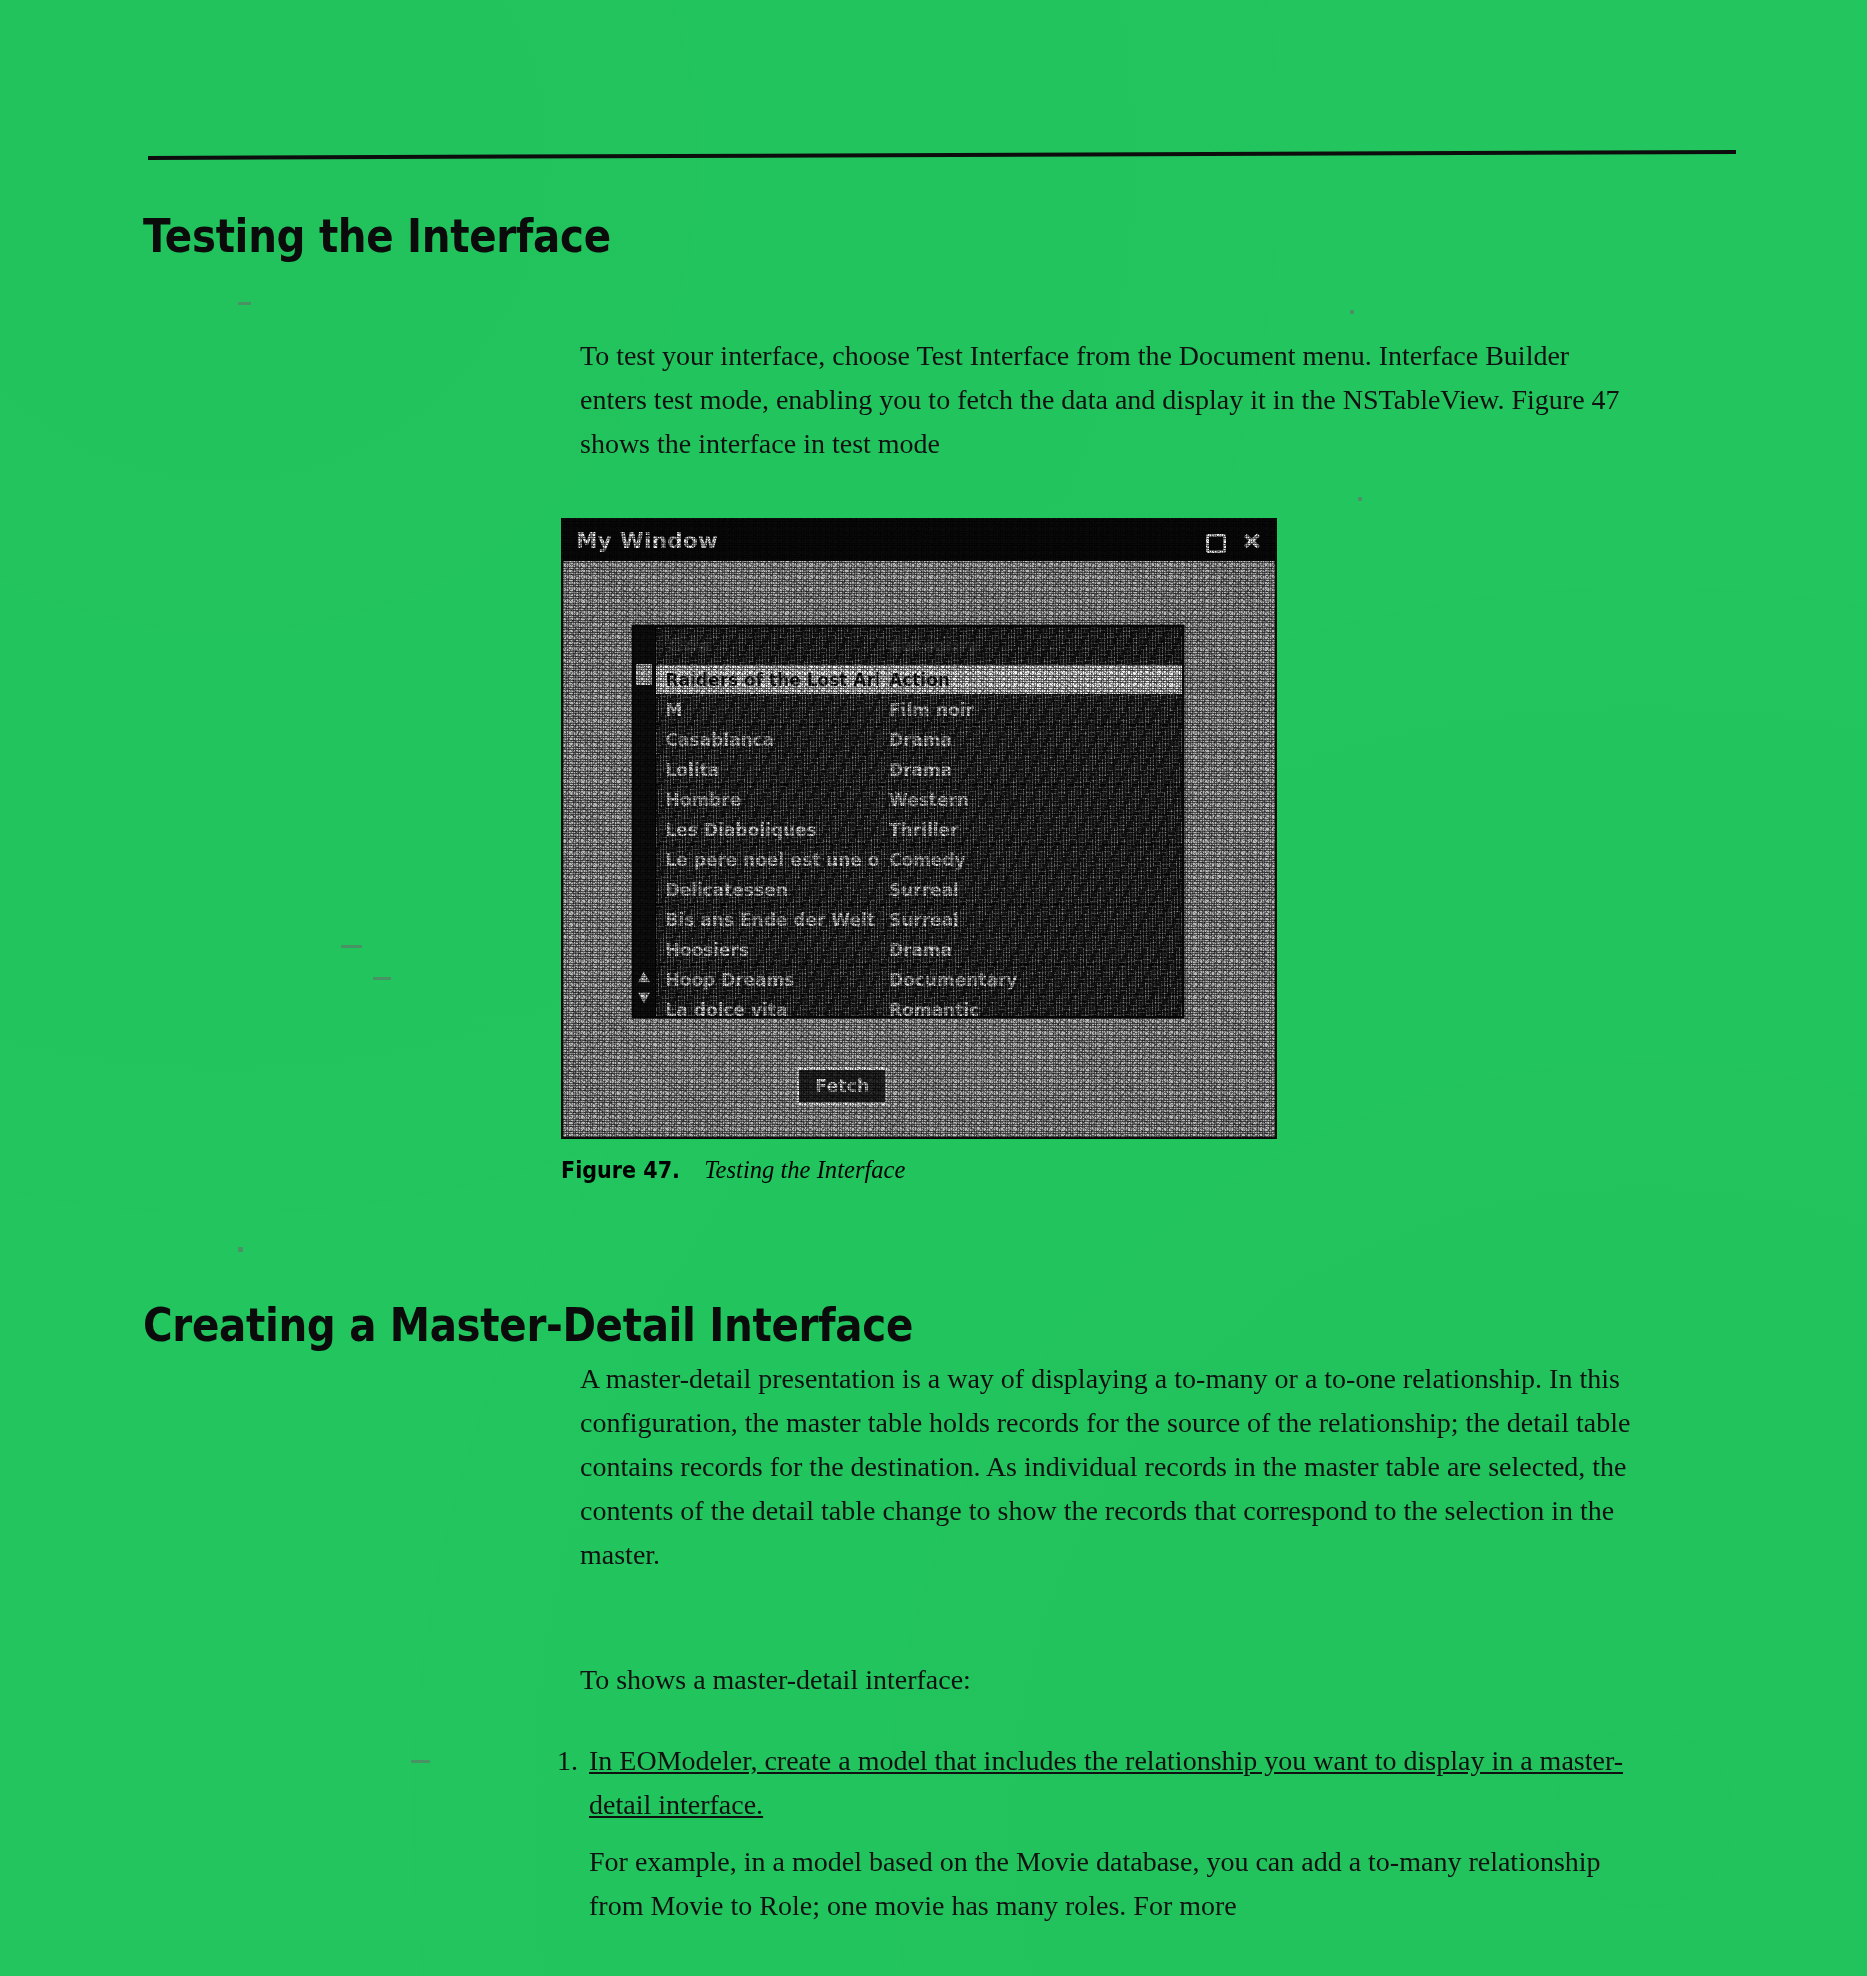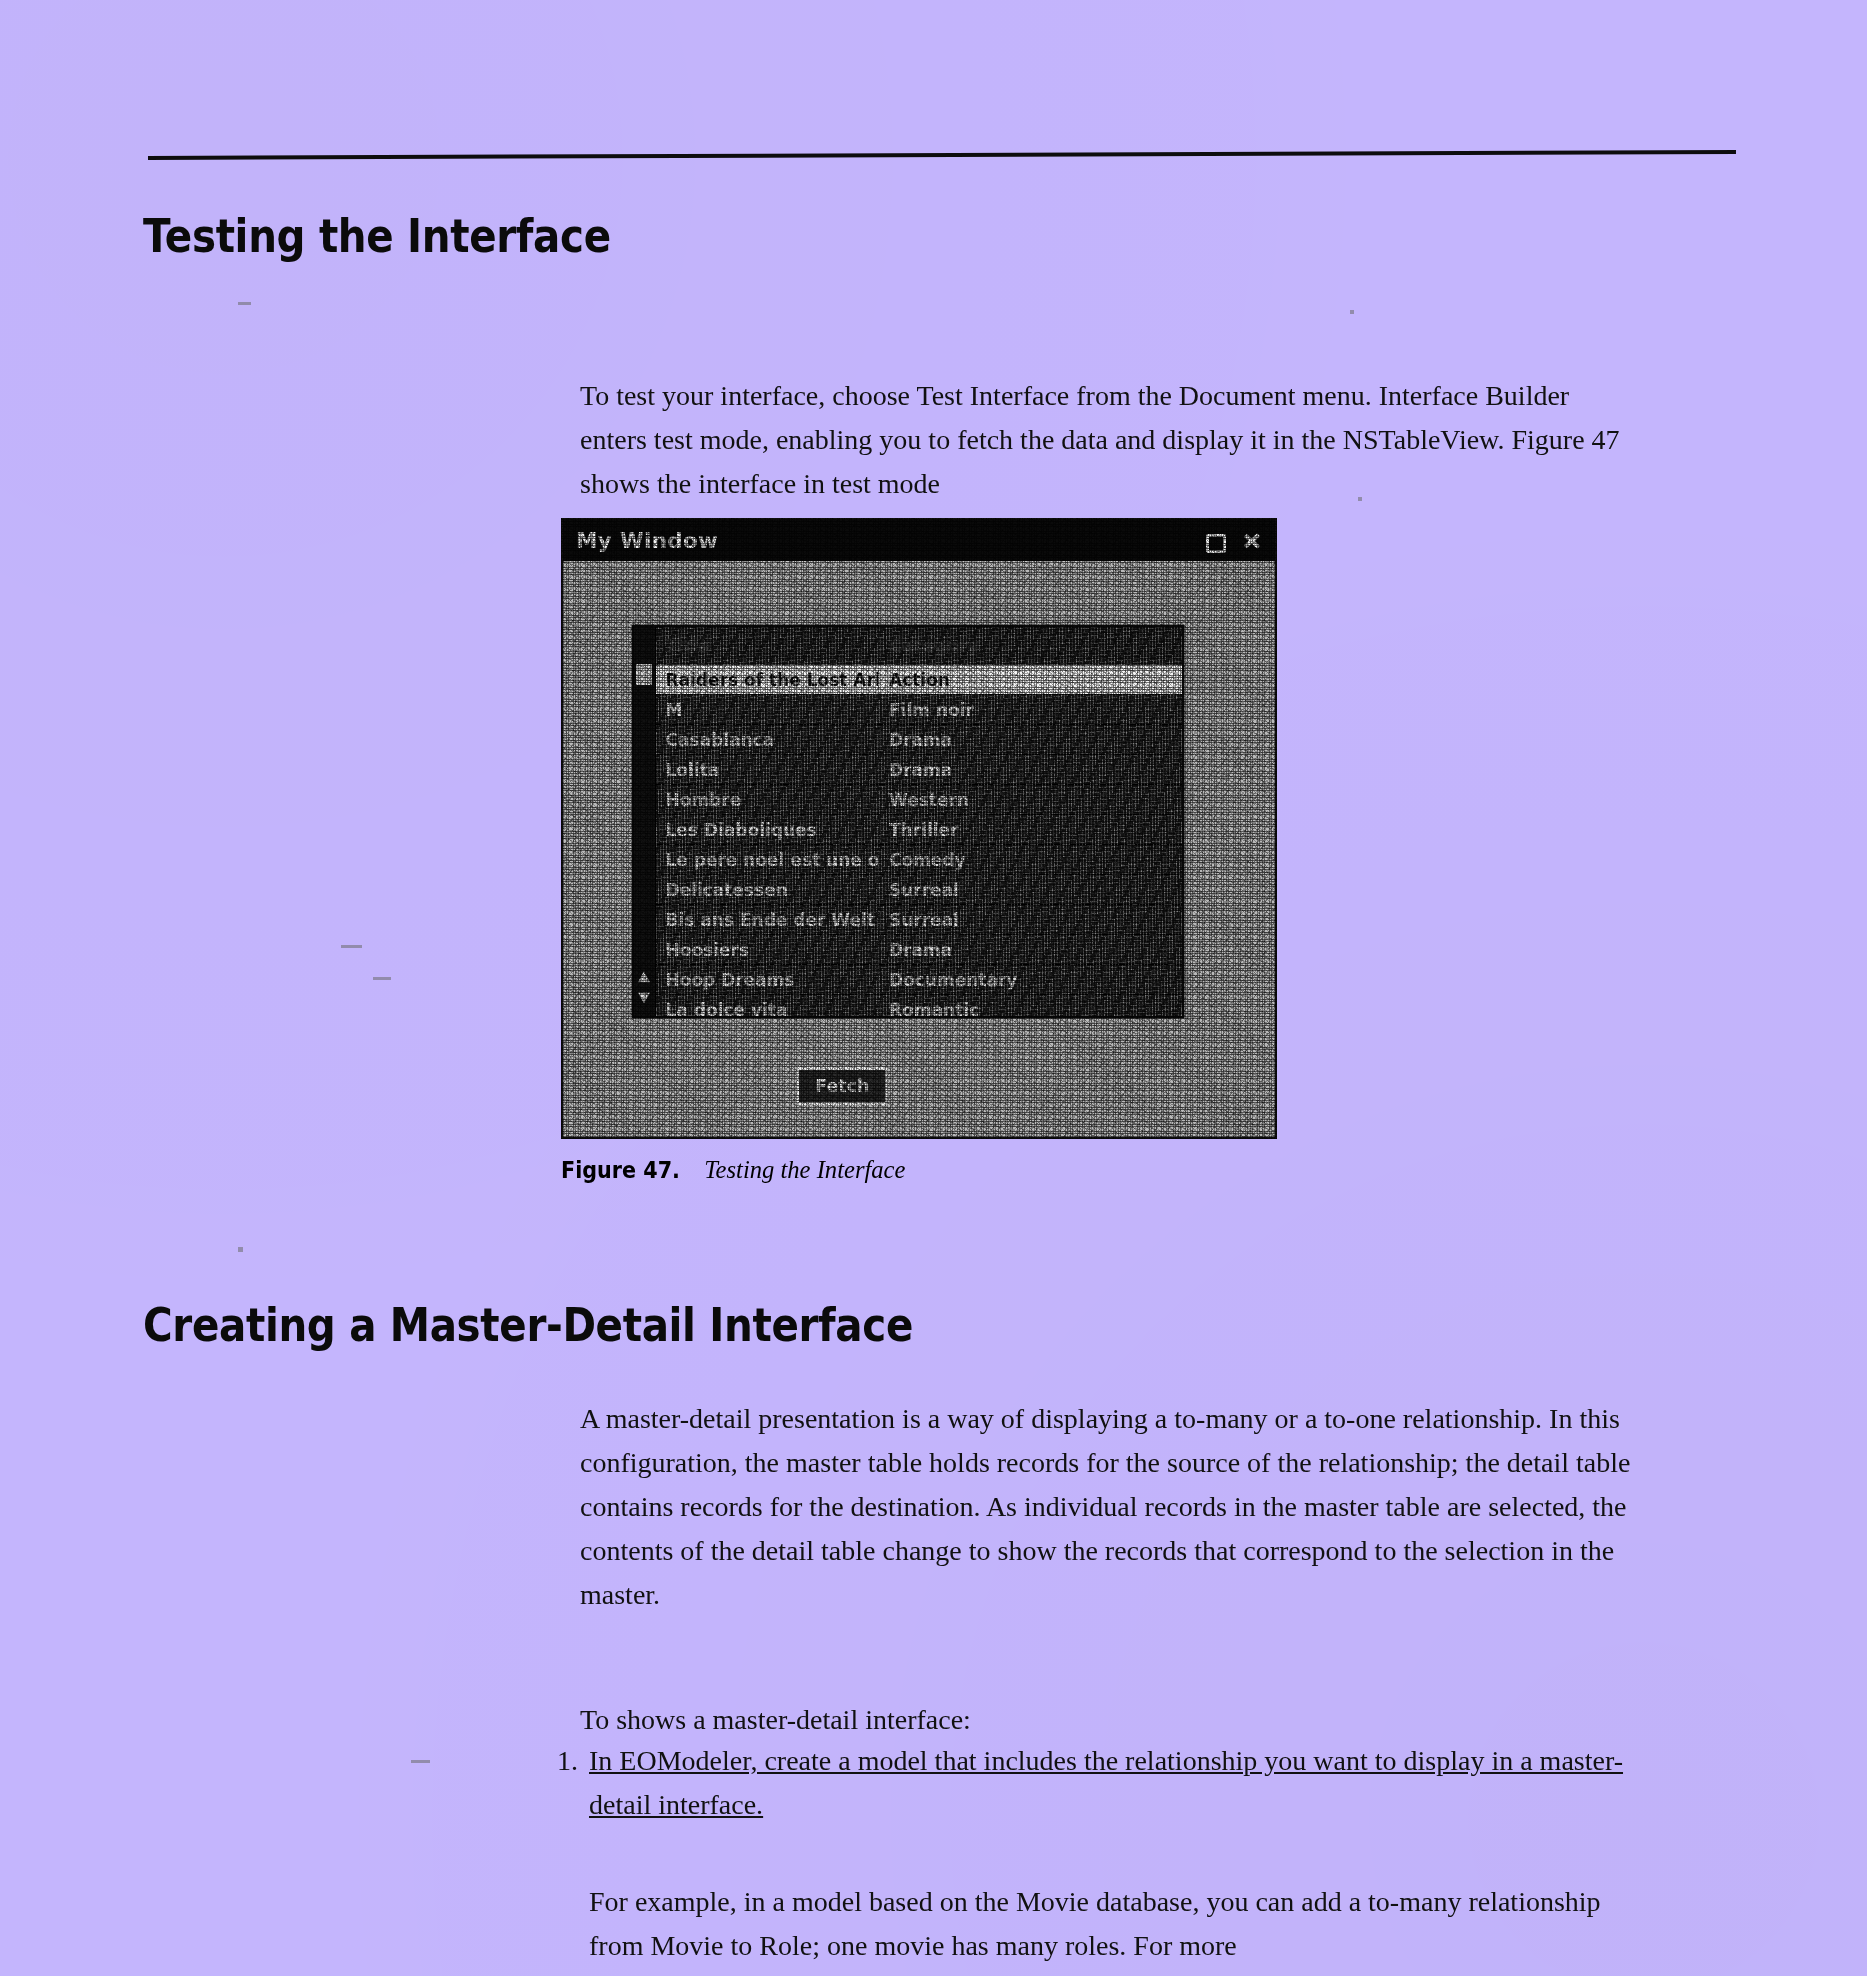--- a/index.html
+++ b/index.html
@@ -13,21 +13,21 @@
     position: relative;
     font-family: "Liberation Serif", serif;
     color: #000000;
     overflow: hidden;
   }
 
   
   .page {
     position: absolute;
     inset: 0;
-    background: #c4b5fd;
+    background: #22c55e;
     padding-left: 30px;
   }
 
   
   .scan-tint {
     position: absolute;
     inset: 0;
     background:
       radial-gradient(circle at 12% 8%, rgba(0,0,0,0.012), rgba(0,0,0,0) 55%),
       radial-gradient(circle at 88% 92%, rgba(0,0,0,0.015), rgba(0,0,0,0) 60%);
@@ -71,21 +71,20 @@
   
   .body-col {
     position: absolute;
     left: 580px;
     width: 1060px;
     font-size: 28px;
     line-height: 44px;
     text-align: left;
     color: #111111;
     font-family: "Liberation Serif", serif;
-    margin-top: 40px;
   }
   .body-col p { margin: 0; }
 
   #para-intro { top: 334px; }
   #para-md-1  { top: 1357px; }
   #para-md-2  { top: 1658px; }
 
   
   .numlist {
     position: absolute;

